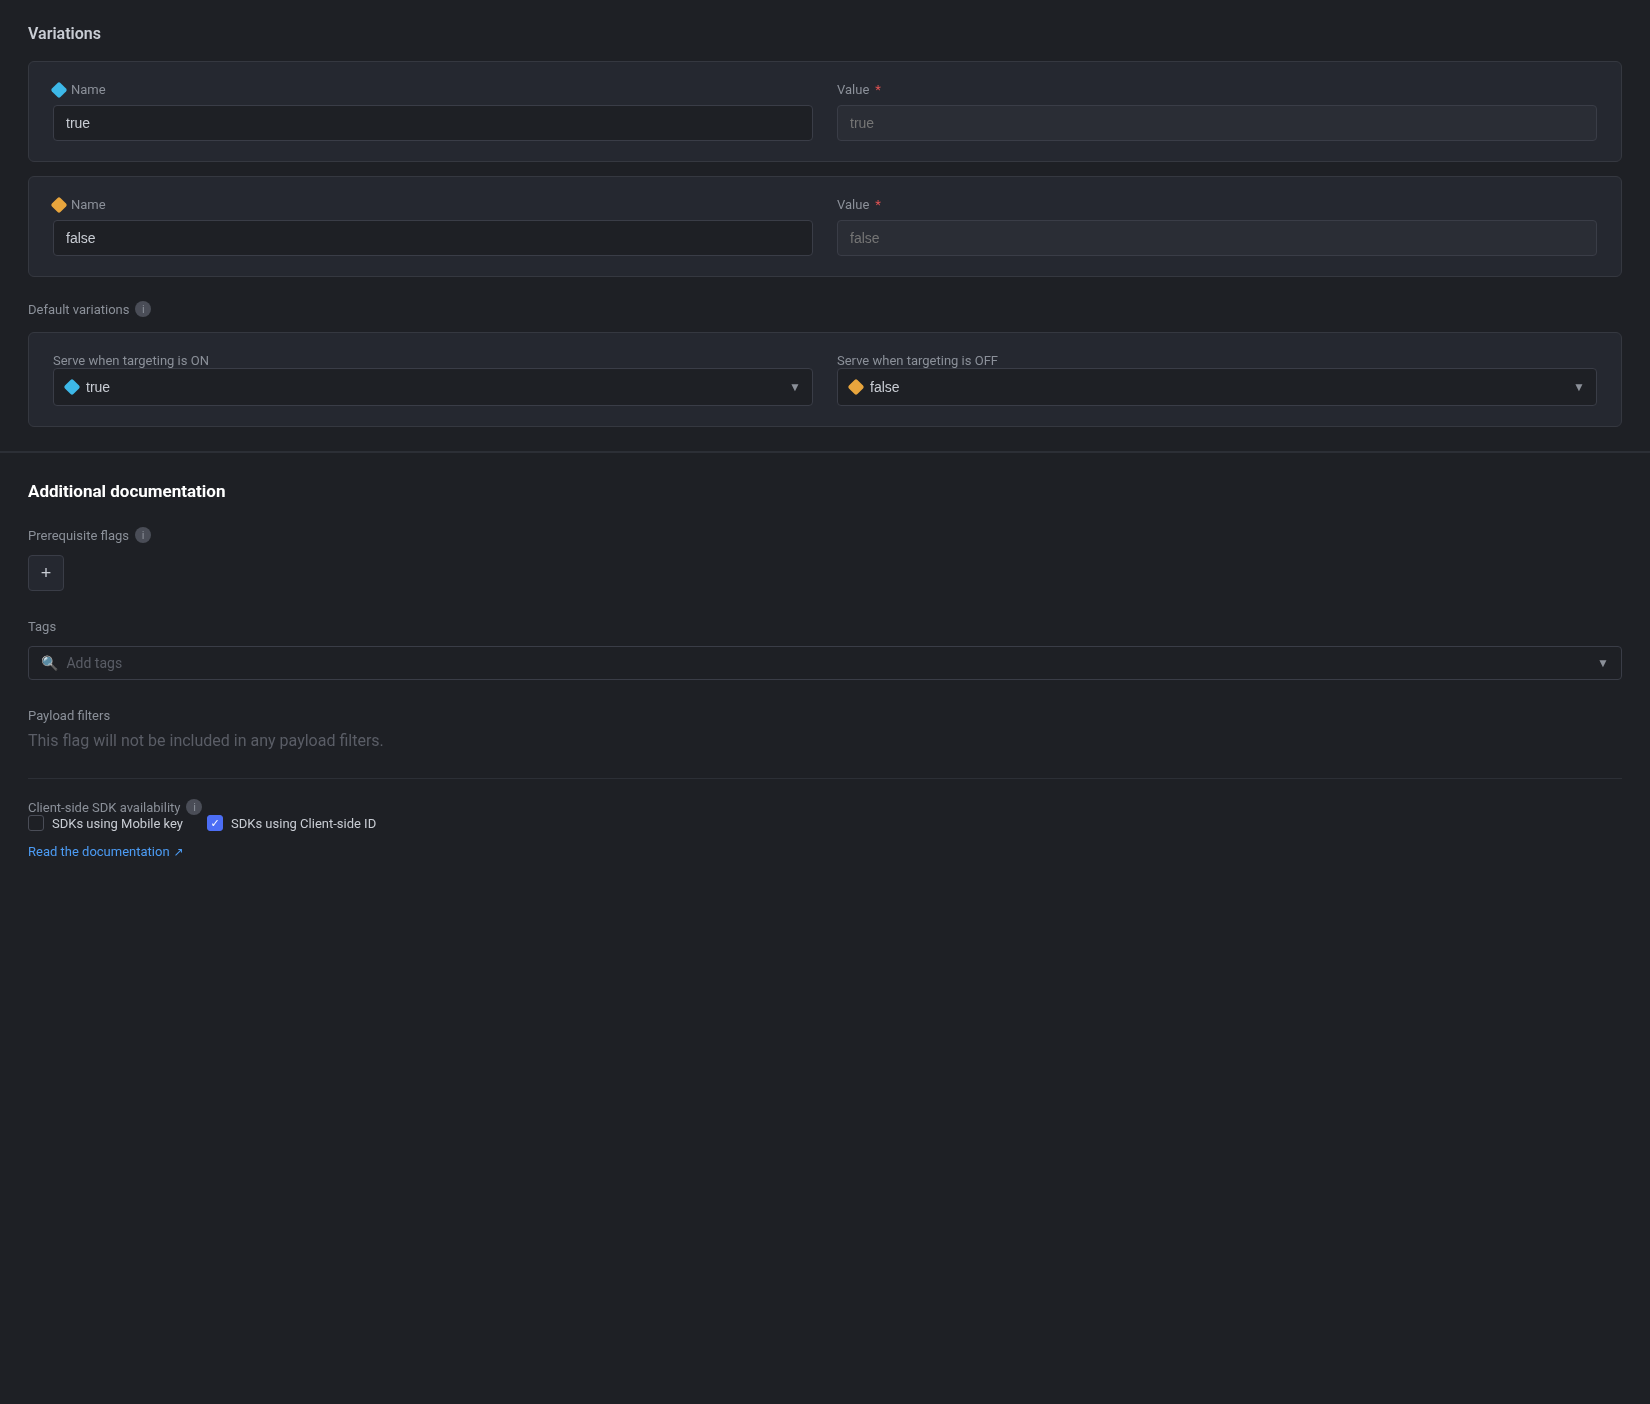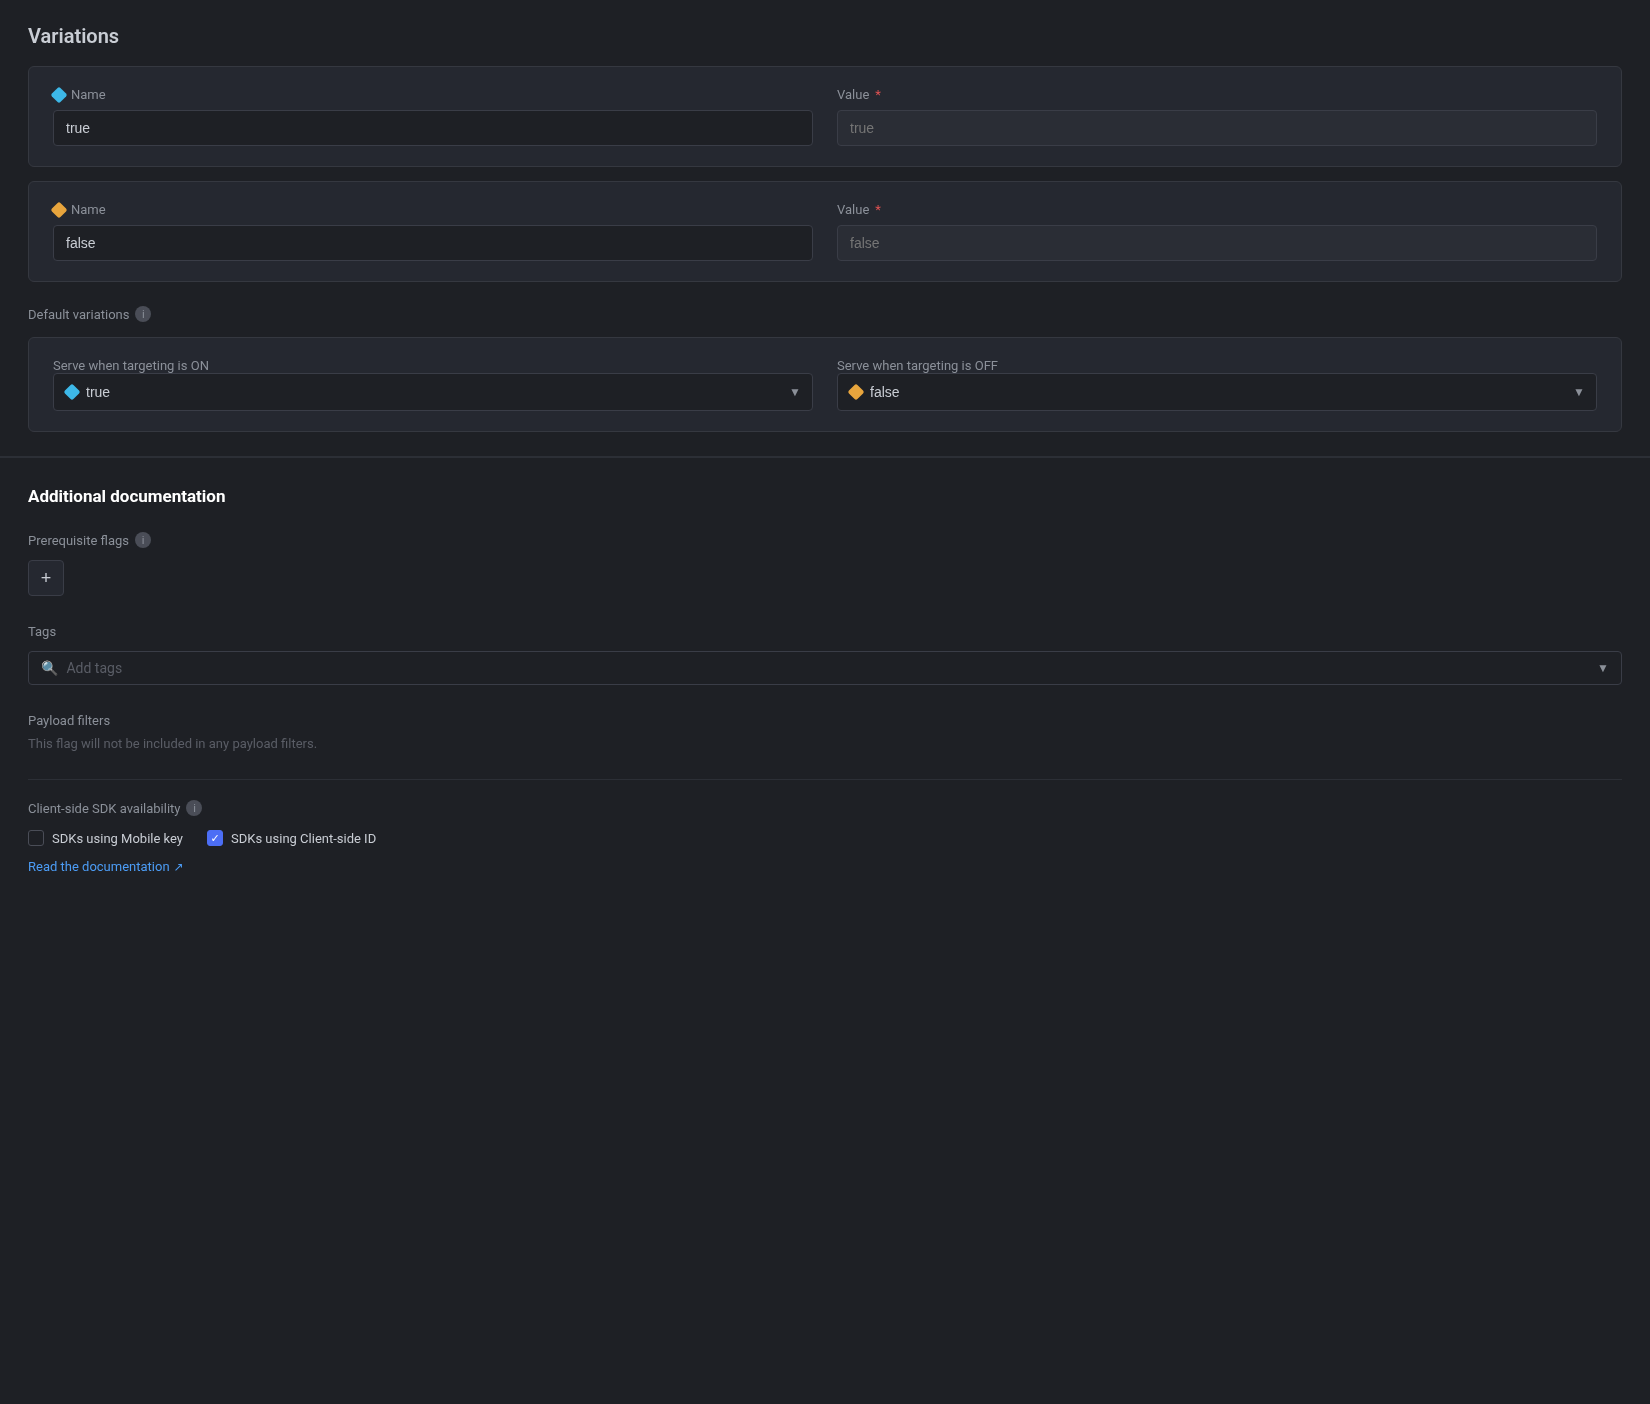--- a/index.html
+++ b/index.html
@@ -22,21 +22,21 @@
     }
 
     
     .variations-section {
       padding: 24px 28px;
       background-color: #1e2025;
       border-bottom: 1px solid #2c2f36;
     }
 
     .section-title {
-      font-size: 20px;
+      font-size: 16px;
       font-weight: 600;
       color: #c9cdd4;
       margin-bottom: 18px;
     }
 
     .variation-card {
       background-color: #252830;
       border: 1px solid #353840;
       border-radius: 6px;
       padding: 20px 24px;
@@ -255,41 +255,40 @@
       margin-bottom: 28px;
     }
 
     .payload-label {
       font-size: 13px;
       color: #8b9099;
       margin-bottom: 8px;
     }
 
     .payload-description {
-      font-size: 13px;
+      font-size: 16px;
       color: #5a5d66;
     }
 
     .separator-line {
       height: 1px;
       background-color: #2c2f36;
       margin: 20px 0;
     }
 
     .sdk-section {
       margin-bottom: 20px;
     }
 
     .sdk-label {
       font-size: 13px;
       color: #8b9099;
       display: flex;
       align-items: center;
       gap: 6px;
-      margin-bottom: 14px;
     }
 
     .checkboxes-row {
       display: flex;
       gap: 24px;
       margin-bottom: 12px;
     }
 
     .checkbox-item {
       display: flex;

